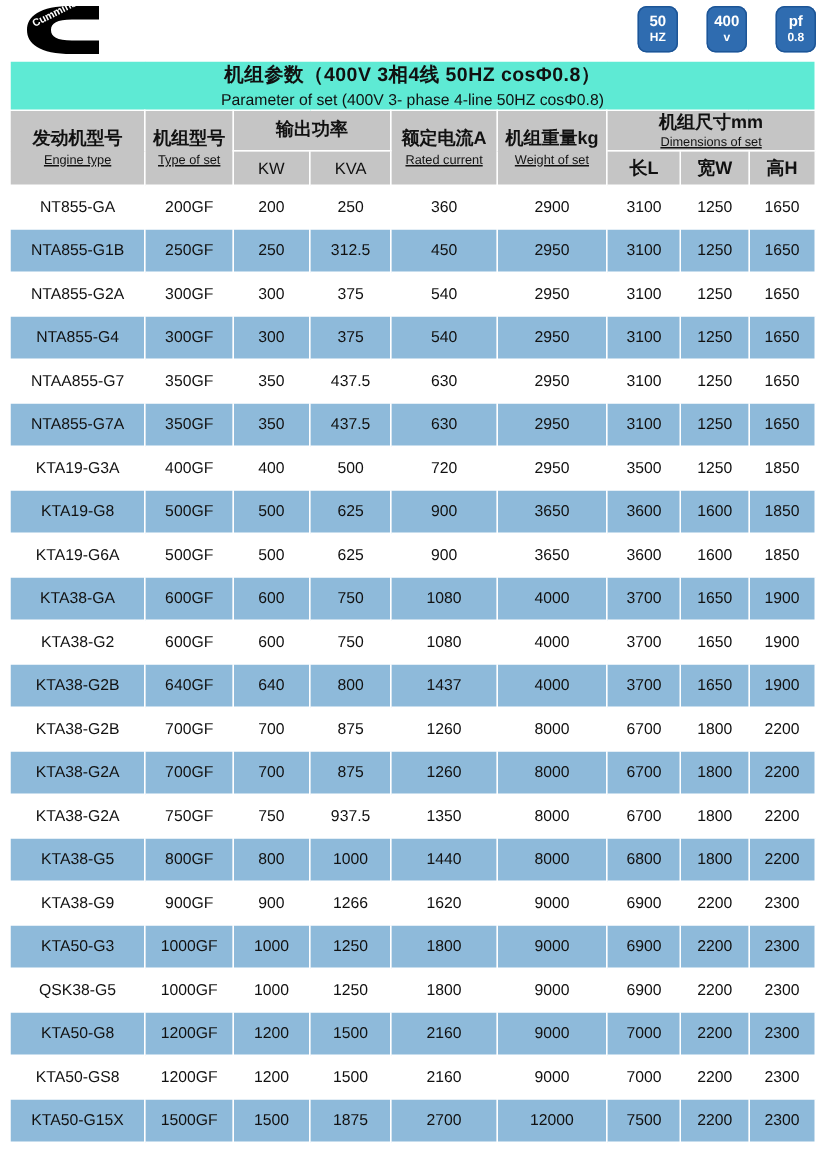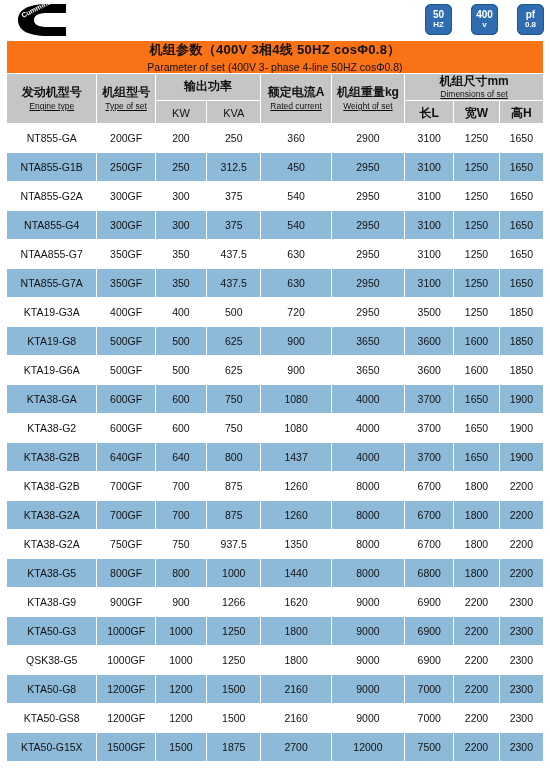--- a/index.html
+++ b/index.html
@@ -58,21 +58,21 @@
     margin: 0 6px;
     table-layout: fixed;
   }
   table.spec td, table.spec th {
     border: 1px solid #ffffff;
     text-align: center;
     vertical-align: middle;
     padding: 0;
   }
   .title-cell {
-    background: #f97316;
+    background: #5eead4;
     padding: 6px 0 8px 0;
     border: 1px solid #ffffff;
   }
   .title-cn {
     font-size: 13px;
     font-weight: bold;
     color: #111;
     letter-spacing: .3px;
   }
   .title-en {

